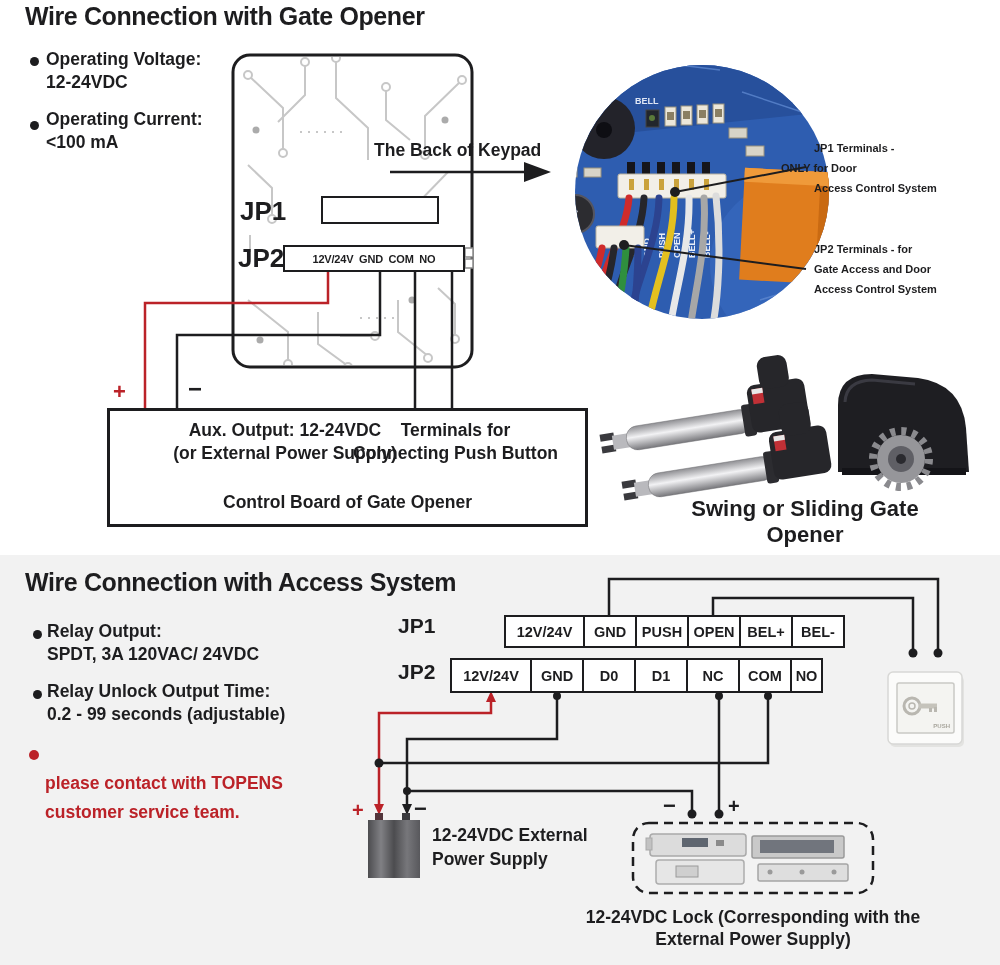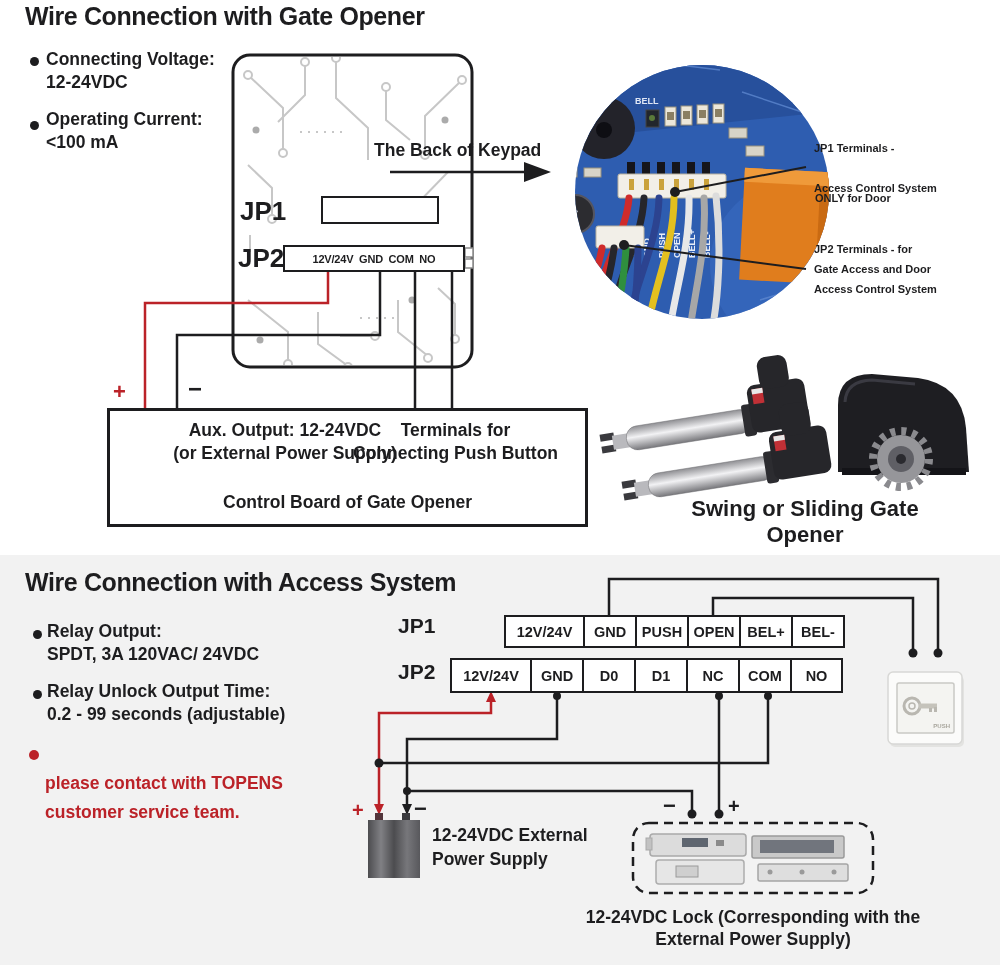--- a/index.html
+++ b/index.html
@@ -28,21 +28,21 @@
   .cells span{box-sizing:border-box;border:2px solid var(--line);background:#fff;
         display:flex;align-items:center;justify-content:center;
         font-size:14.5px;font-weight:700;margin-left:-2px;white-space:nowrap;}
   .cells span:first-child{margin-left:0;}
   .jp1row{height:33px;}
   .jp1row span{width:54px;}
   .jp1row span:nth-child(1){width:81px;}
   .jp2row{height:35px;}
   .jp2row span{width:54px;}
   .jp2row span:nth-child(1){width:82px;}
-  .jp2row span:nth-child(7){width:53px;}
+  .jp2row span:nth-child(7){width:33px;}
   .center{text-align:center;}
   .sign{font-weight:700;line-height:1;}
 </style>
 </head>
 <body>
 
 <div class="page">
 
   <div class="abs bg-bottom"></div>
 
@@ -326,21 +326,21 @@
         <rect x="929" y="708" width="3" height="4" fill="#b9b7b0"></rect>
           <rect x="934" y="707" width="3" height="5" fill="#b9b7b0"></rect>
       </g>
       <text x="950" y="728" font-size="6" font-weight="bold" fill="#a8a69d" text-anchor="end">PUSH</text>
     </g>
   </svg>
 
   <div class="abs z2 title" style="left:25px;top:2px;">Wire Connection with Gate Opener</div>
 
   <div class="abs z2 dotb" style="left:30px;top:57px;"></div>
-  <div class="abs z2 b17" style="left:46px;top:48px;">Connecting Voltage:</div>
+  <div class="abs z2 b17" style="left:46px;top:48px;">Operating Voltage:</div>
   <div class="abs z2 b17" style="left:46px;top:71px;">12-24VDC</div>
 
   <div class="abs z2 dotb" style="left:30px;top:121px;"></div>
   <div class="abs z2 b17" style="left:46px;top:108px;">Operating Current:</div>
   <div class="abs z2 b17" style="left:46px;top:131px;">&lt;100 mA</div>
 
   <div class="abs z2 jp-big" style="left:240px;top:196px;">JP1</div>
   <div class="abs z2 box" style="left:321px;top:196px;width:118px;height:28px;"></div>
 
   <div class="abs z2 jp-big" style="left:238px;top:243px;">JP2</div>
@@ -353,21 +353,21 @@
 
   <div class="abs z2 board" style="left:107px;top:408px;width:481px;height:119px;">
     <div class="abs b17 center" style="left:5px;top:8px;width:340px;">Aux. Output: 12-24VDC</div>
     <div class="abs b17 center" style="left:5px;top:31px;width:340px;">(or External Power Supply)</div>
     <div class="abs b17 center" style="left:228px;top:8px;width:235px;">Terminals for</div>
     <div class="abs b17 center" style="left:0;bottom:10px;width:100%;">Control Board of Gate Opener</div>
     <div class="abs b17 center" style="left:228px;top:31px;width:235px;">Connecting Push Button</div>
   </div>
 
   <div class="abs z2 b15" style="left:814px;top:138px;">JP1 Terminals -</div>
-  <div class="abs z2 b15" style="left:815px;top:158px;margin-top:30px;">ONLY for Door</div>
+  <div class="abs z2 b15" style="left:781px;top:158px;">ONLY for Door</div>
   <div class="abs z2 b15" style="left:814px;top:178px;">Access Control System</div>
 
   <div class="abs z2 b15" style="left:814px;top:239px;">JP2 Terminals - for</div>
   <div class="abs z2 b15" style="left:814px;top:259px;">Gate Access and Door</div>
   <div class="abs z2 b15" style="left:814px;top:279px;">Access Control System</div>
 
   <div class="abs z2 center" style="left:650px;top:496px;width:310px;font-size:22px;font-weight:700;">Swing or Sliding Gate Opener</div>
 
   <div class="abs z2 title" style="left:25px;top:568px;">Wire Connection with Access System</div>
 

